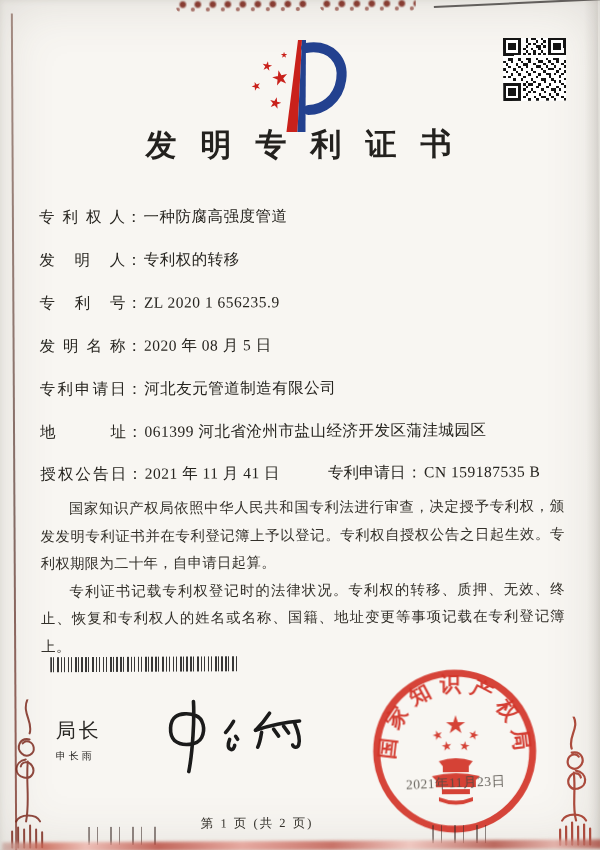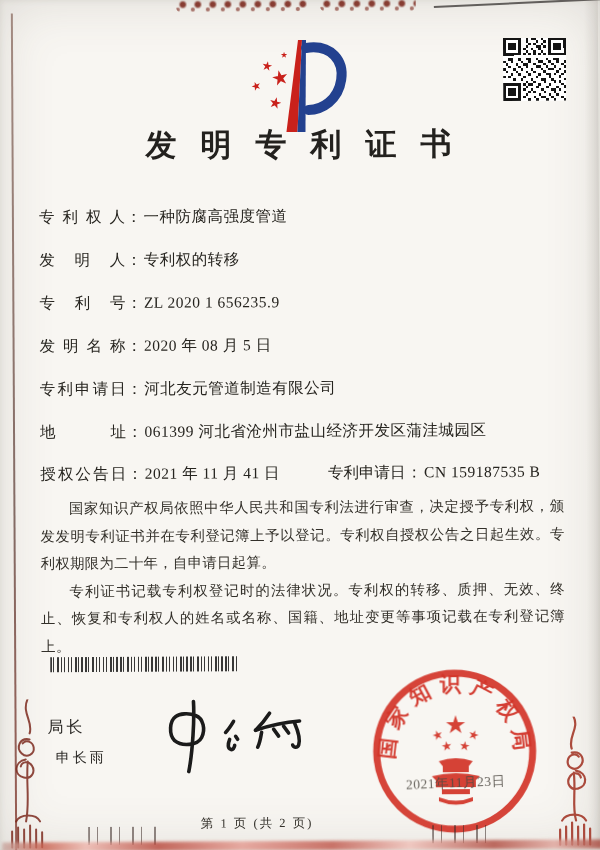--- a/index.html
+++ b/index.html
@@ -42,22 +42,22 @@
   
   .body-text{position:absolute;left:40px;top:494px;width:524px;font-size:14.3px;
     line-height:1.93;letter-spacing:.4px;color:#33302a;text-align:justify;}
   .body-text p{margin:0;text-indent:2em;}
   
   .barcode{position:absolute;left:49px;top:656px;width:187px;height:15px;opacity:.85;
     background:repeating-linear-gradient(90deg,#161616 0 1.5px,transparent 1.5px 3px,
       #161616 3px 3.8px,transparent 3.8px 7px,#161616 7px 9px,transparent 9px 10.5px,
       #161616 10.5px 11.3px,transparent 11.3px 13.5px,#161616 13.5px 15px,transparent 15px 17.5px);}
   
-  .signer-title{position:absolute;left:46px;top:716px;font-size:16px;letter-spacing:3px;color:#2a2825;}
-  .signer-name{position:absolute;left:54px;top:748px;font-size:14px;letter-spacing:3px;color:#2a2825;}
+  .signer-title{position:absolute;left:54px;top:716px;font-size:20px;letter-spacing:3px;color:#2a2825;}
+  .signer-name{position:absolute;left:54px;top:748px;font-size:10px;letter-spacing:3px;color:#2a2825;}
   .signature{position:absolute;left:150px;top:676px;}
   
   .seal{position:absolute;left:367px;top:666px;filter:blur(.4px);opacity:.95;}
   
   .footer{position:absolute;left:115px;top:815px;width:280px;text-align:center;
     font-size:12.5px;letter-spacing:2px;color:#33302a;}
   
   .bottom-strip{position:absolute;left:0;right:0;bottom:0;height:9px;filter:blur(1.4px);opacity:.8;
     background:linear-gradient(90deg,#c9a9a2 0%,#c95f4d 7%,#efb6ad 14%,#b9473a 26%,#e59a90 40%,
       #c0564a 55%,#f0c0b8 68%,#b04a3e 82%,#e0a59c 92%,#a64438 100%);}

